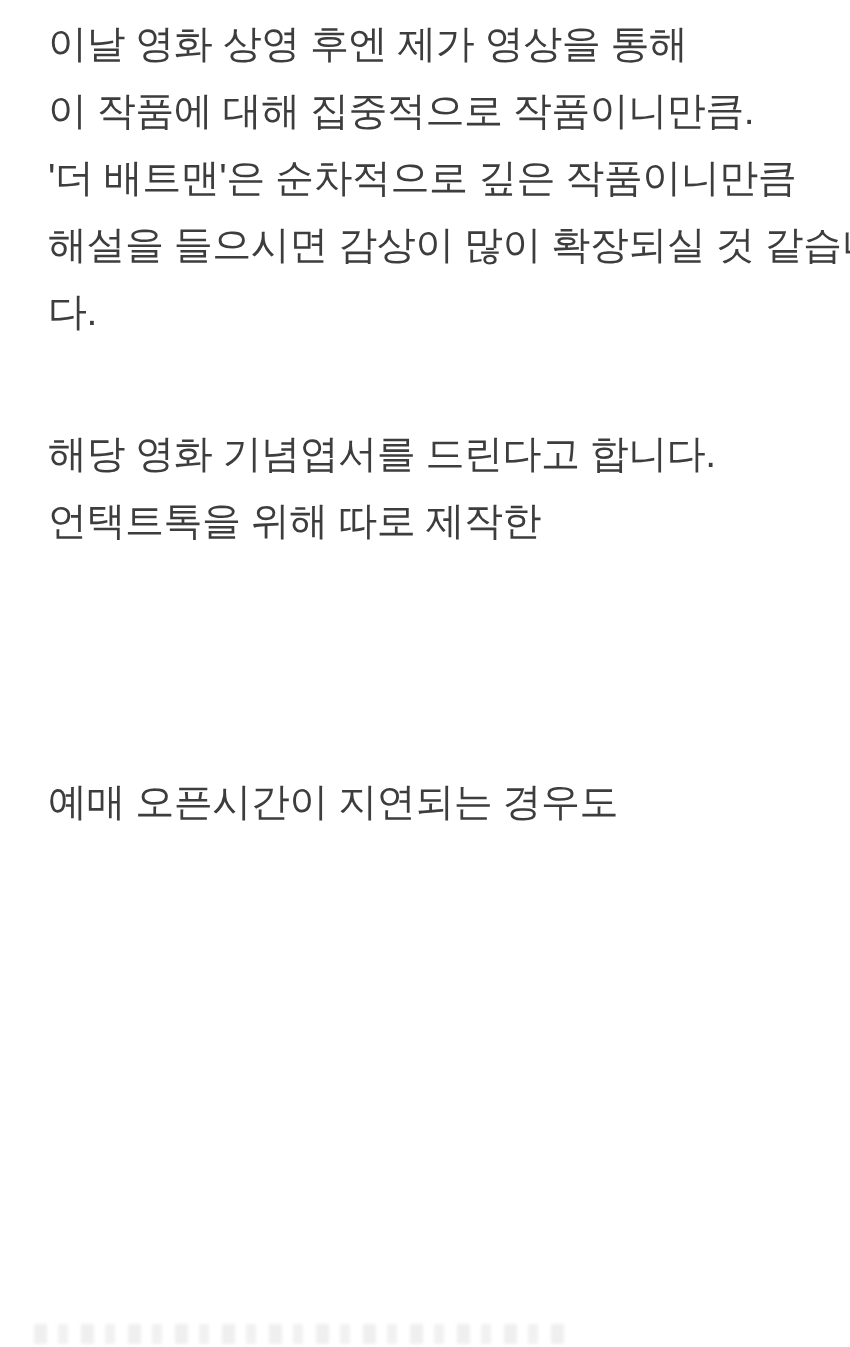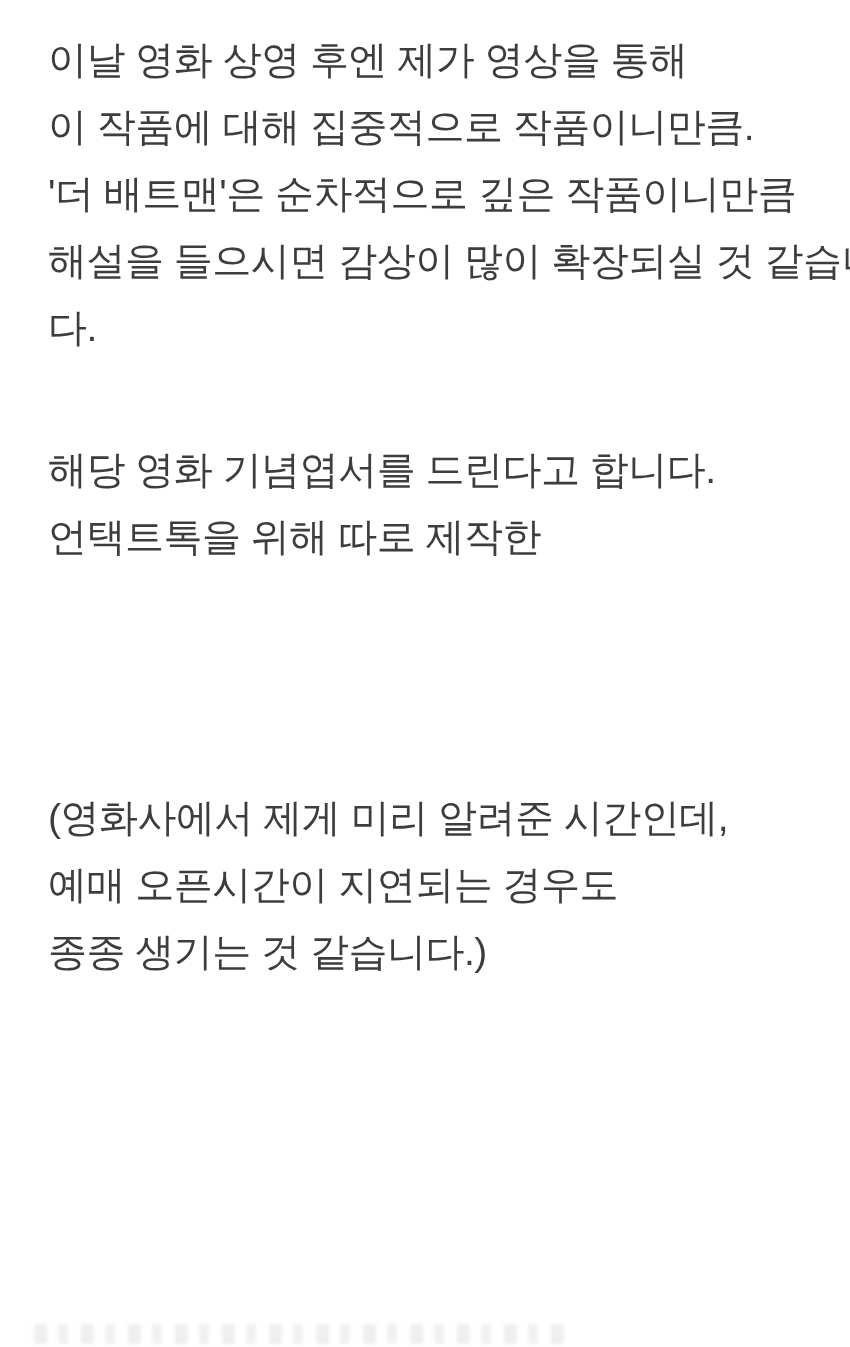--- a/index.html
+++ b/index.html
@@ -8,21 +8,21 @@
   }
   body {
     width: 850px;
     height: 1347px;
     background: #ffffff;
     overflow: hidden;
     position: relative;
     font-family: "Liberation Sans", "DejaVu Sans", sans-serif;
   }
   .post {
-    padding: 26px 30px 0 48px;
+    padding: 10px 30px 0 48px;
     color: #3d3d3d;
     font-size: 39px;
     font-weight: 300;
     letter-spacing: -0.5px;
   }
   .para {
     margin: 0;
     padding: 0;
   }
   .line {
@@ -71,20 +71,18 @@
     <span class="line">해당 영화 기념엽서를 드린다고 합니다.</span>
     <span class="line">언택트톡을 위해 따로 제작한</span>
   </div>
 
   <div class="gap-b"></div>
 
 
   <div class="gap-c"></div>
 
   <div class="para">
-    <span class="line">(영화사에서 제게 미리 알려준 시간인데,</span>
     <span class="line">예매 오픈시간이 지연되는 경우도</span>
-    <span class="line">종종 생기는 것 같습니다.)</span>
   </div>
 
 </div>
 
 <div class="cutoff"></div>
 
 </body></html>

